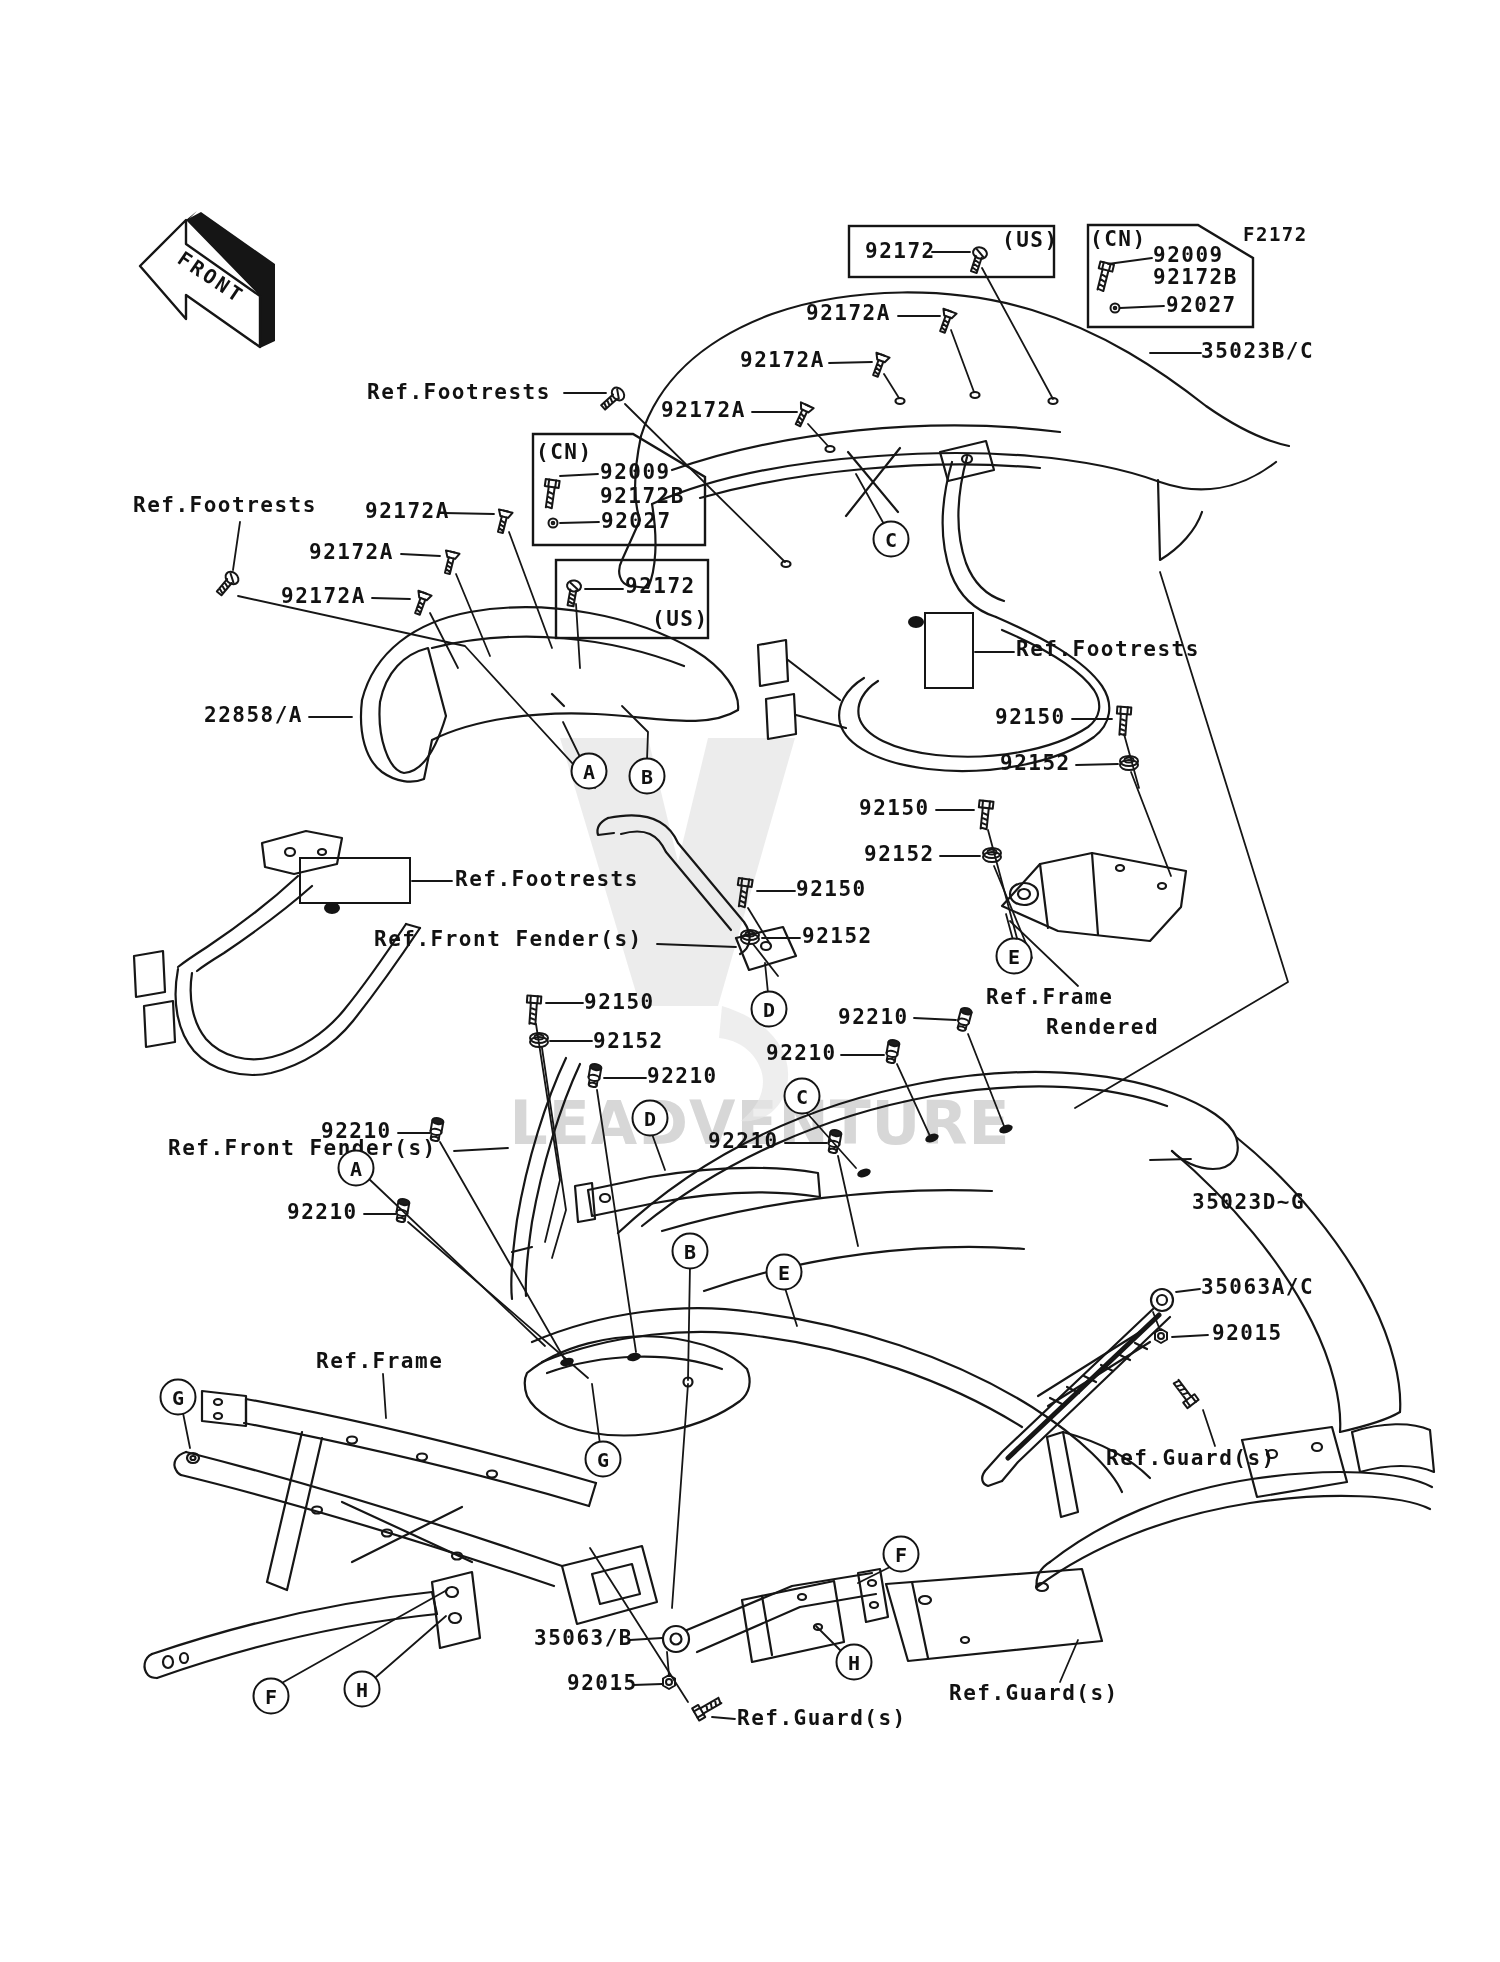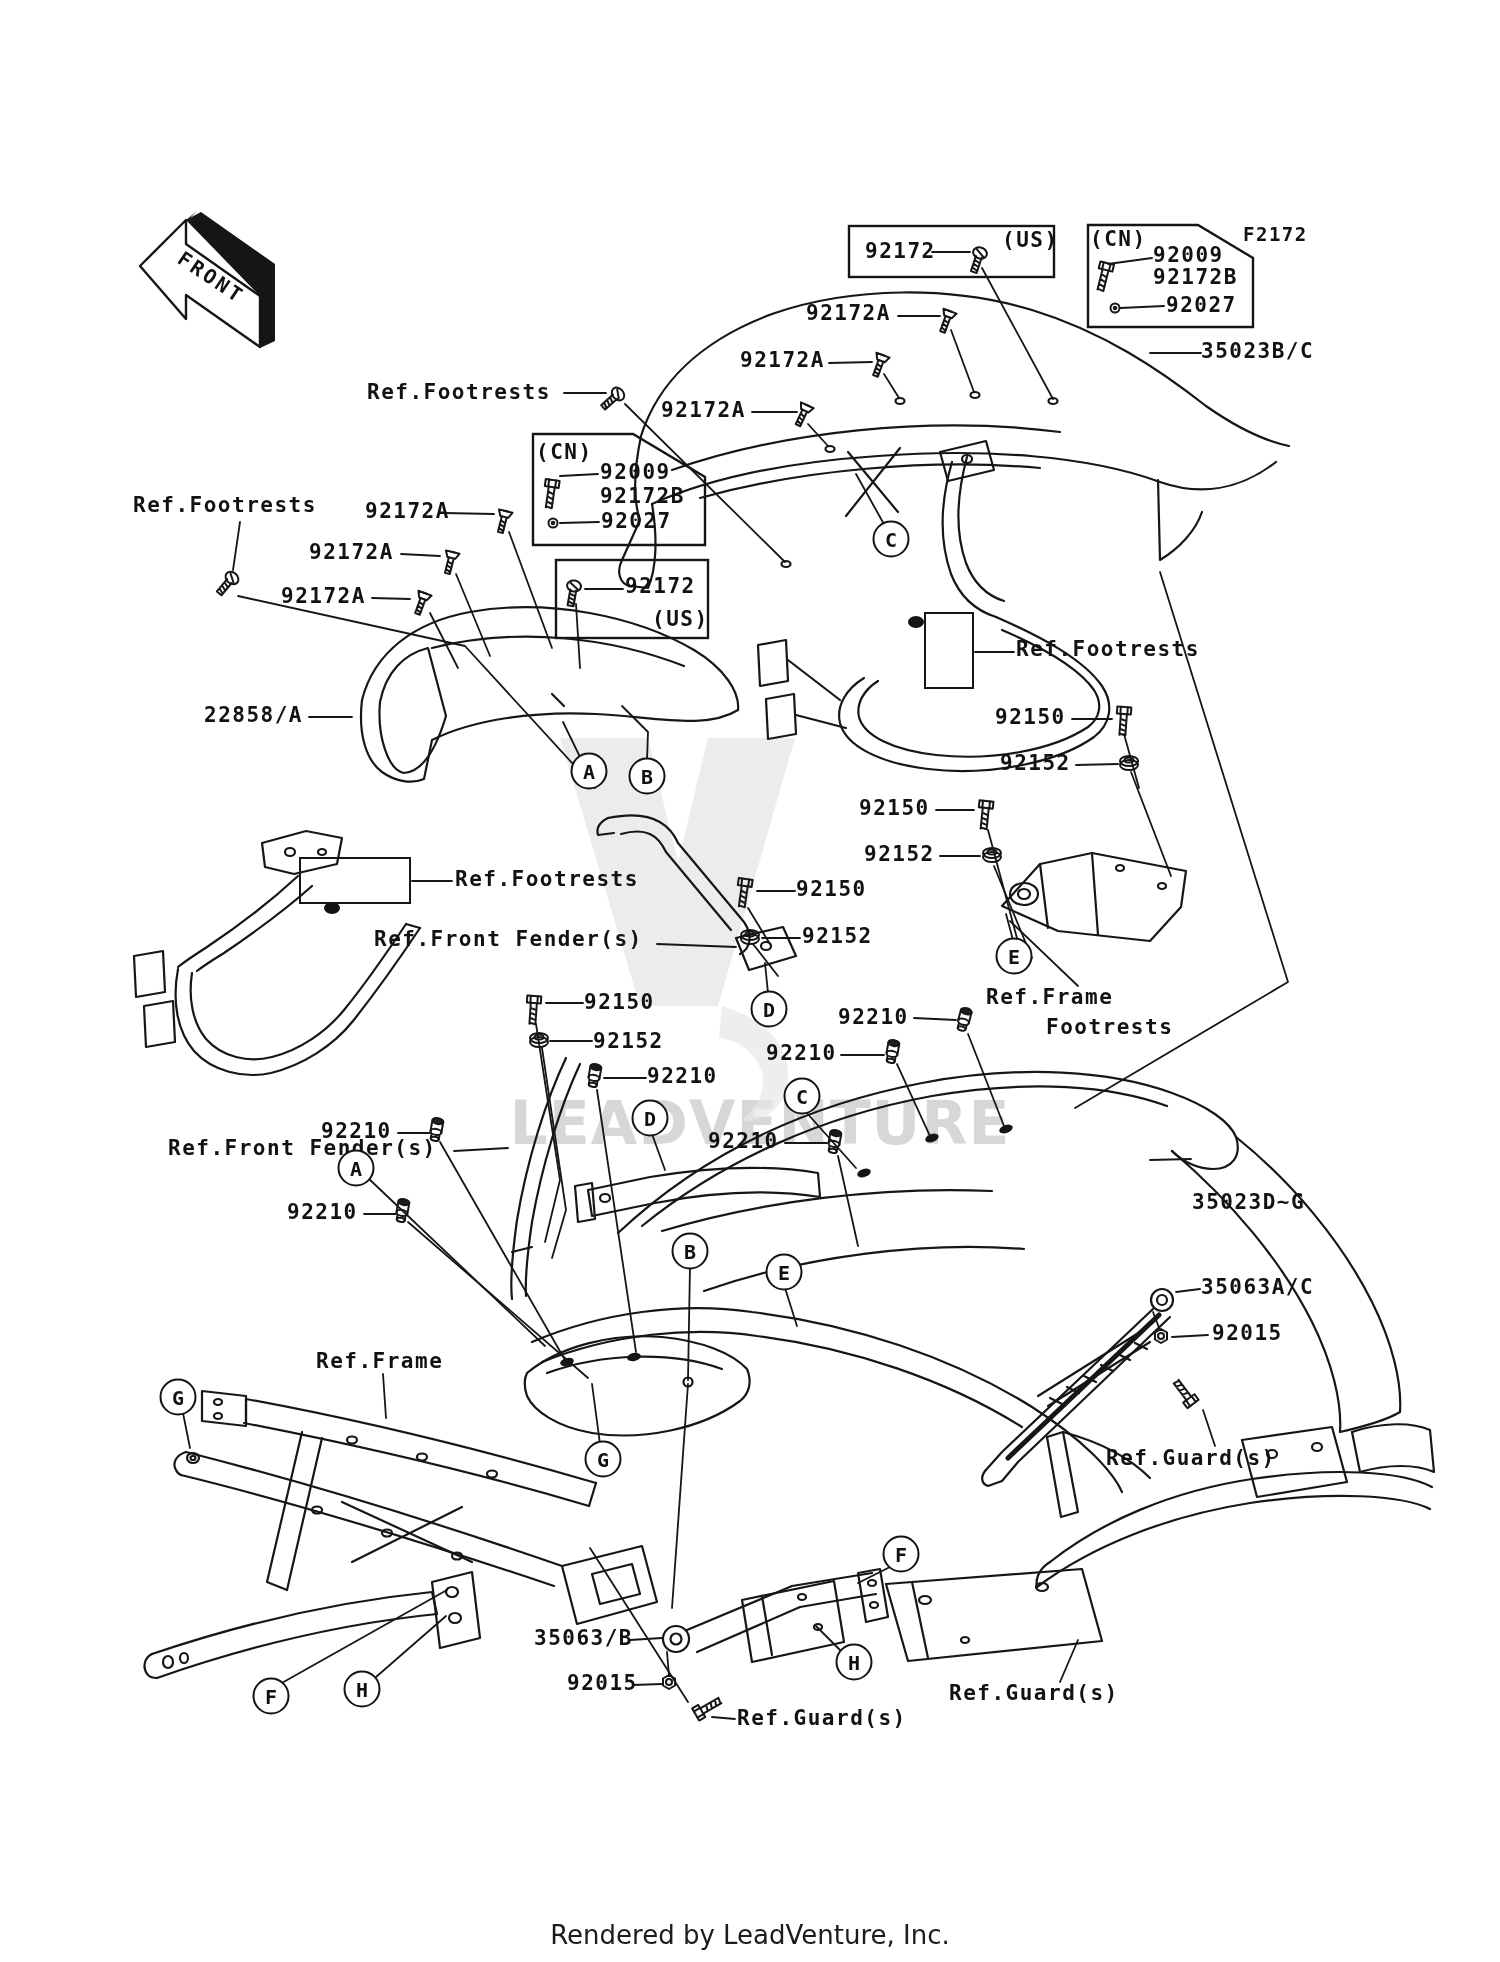--- a/index.html
+++ b/index.html
@@ -534,21 +534,21 @@
       <div class="plabel" style="left: 802px; top: 926px;">92152</div>
       <div class="plabel" style="left: 455px; top: 869px;">Ref.Footrests</div>
       <div class="plabel" style="left: 374px; top: 929px;">Ref.Front Fender(s)</div>
       <div class="plabel" style="left: 584px; top: 992px;">92150</div>
       <div class="plabel" style="left: 593px; top: 1031px;">92152</div>
       <div class="plabel" style="left: 647px; top: 1066px;">92210</div>
       <div class="plabel" style="left: 838px; top: 1007px;">92210</div>
       <div class="plabel" style="left: 766px; top: 1043px;">92210</div>
       <div class="plabel" style="left: 708px; top: 1131px;">92210</div>
       <div class="plabel" style="left: 986px; top: 987px;">Ref.Frame</div>
-      <div class="plabel" style="left: 1046px; top: 1017px;">Footrests</div>
+      <div class="plabel" style="left: 1046px; top: 1017px;">Rendered</div>
       <div class="plabel" style="left: 168px; top: 1138px;">Ref.Front Fender(s)</div>
       <div class="plabel" style="left: 321px; top: 1121px;">92210</div>
       <div class="plabel" style="left: 287px; top: 1202px;">92210</div>
       <div class="plabel" style="left: 1192px; top: 1147px; margin-top: 45px;">35023D~G</div>
       <div class="plabel" style="left: 1201px; top: 1277px;">35063A/C</div>
       <div class="plabel" style="left: 1212px; top: 1323px;">92015</div>
       <div class="plabel" style="left: 1106px; top: 1448px;">Ref.Guard(s)</div>
       <div class="plabel" style="left: 316px; top: 1351px;">Ref.Frame</div>
       <div class="plabel" style="left: 534px; top: 1628px;">35063/B</div>
       <div class="plabel" style="left: 567px; top: 1673px;">92015</div>
@@ -565,14 +565,13 @@
       <div class="callout" style="left: 690px; top: 1251px;">B</div>
       <div class="callout" style="left: 784px; top: 1272px;">E</div>
       <div class="callout" style="left: 178px; top: 1397px;">G</div>
       <div class="callout" style="left: 603px; top: 1459px;">G</div>
       <div class="callout" style="left: 901px; top: 1554px;">F</div>
       <div class="callout" style="left: 854px; top: 1662px;">H</div>
       <div class="callout" style="left: 271px; top: 1696px;">F</div>
       <div class="callout" style="left: 362px; top: 1689px;">H</div>
     </div>
 
-  <div class="footer">Rendered by LeadVenture, Inc.</div>
 </div>
 
 </body></html>

